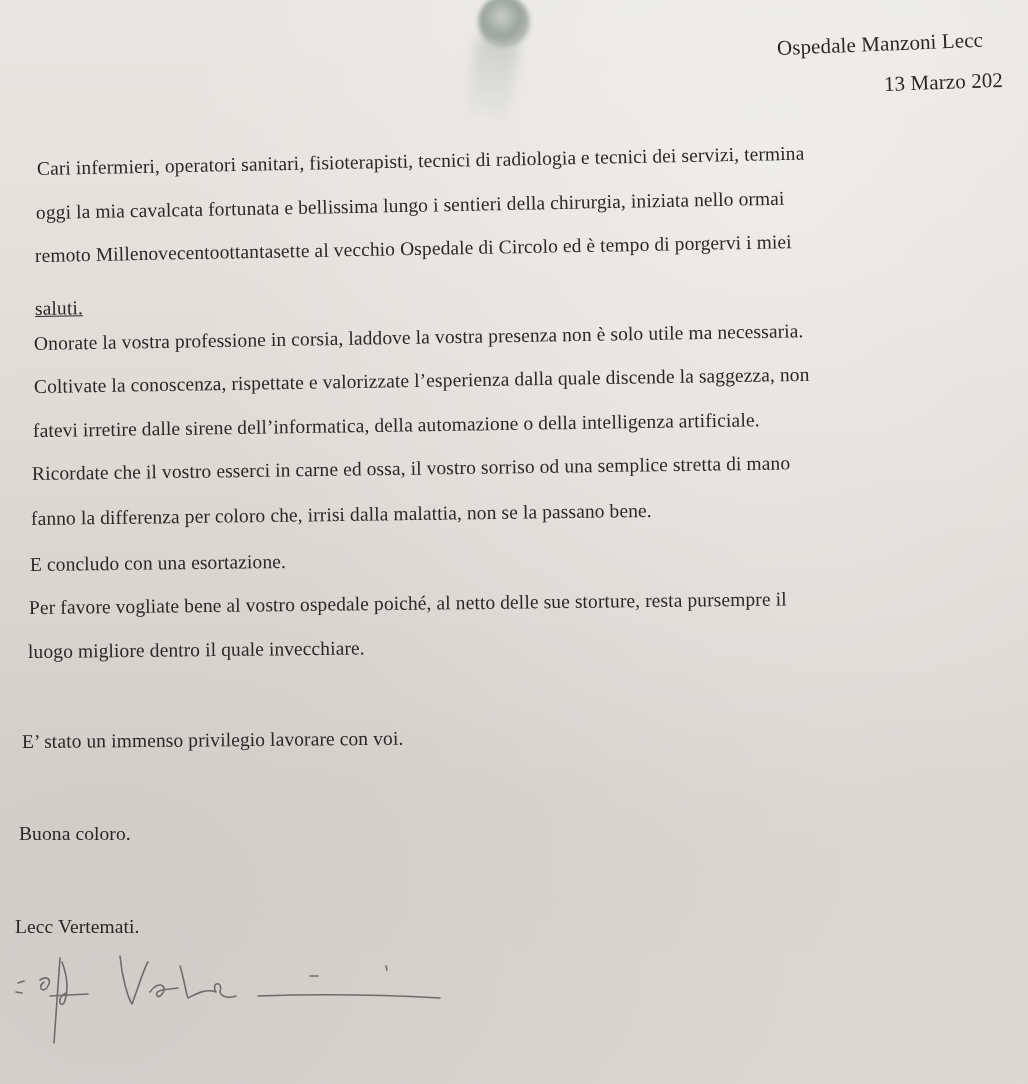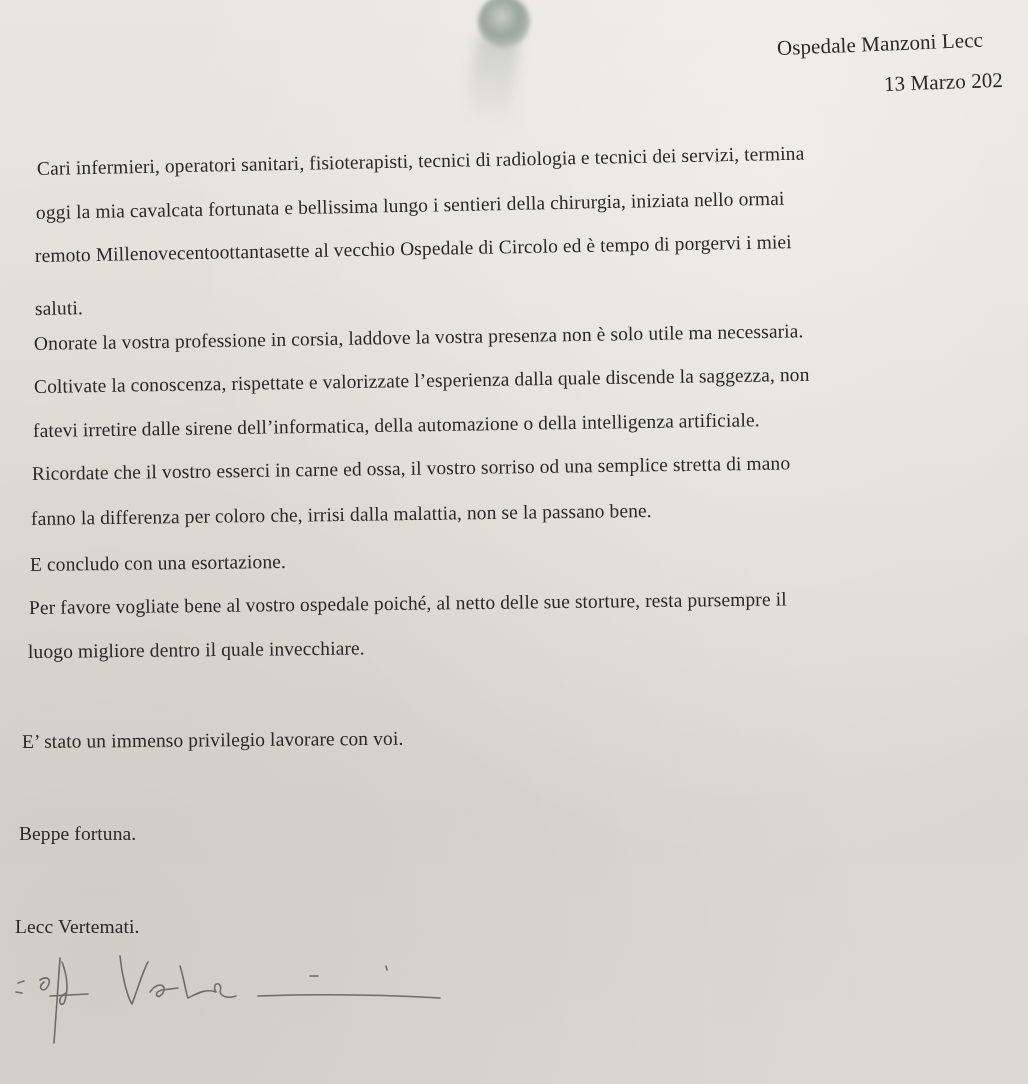--- a/index.html
+++ b/index.html
@@ -39,32 +39,32 @@
 <div class="paper-shade"></div>
 <div class="pin-shadow"></div>
 <div class="pin"></div>
 
 <div class="line header-line" style="left:777px; top:36px; transform: rotate(-2.3deg); transform-origin: left center;">Ospedale Manzoni Lecc</div>
 <div class="line header-line" style="left:884px; top:72px; transform: rotate(-2deg); transform-origin: left center;">13 Marzo 202</div>
 
 <div class="line" style="left:37px; top:158px; transform: rotate(-1.15deg); transform-origin: left center;">Cari infermieri, operatori sanitari, fisioterapisti, tecnici di radiologia e tecnici dei servizi, termina</div>
 <div class="line" style="left:36px; top:202px; transform: rotate(-1.1deg); transform-origin: left center;">oggi la mia cavalcata fortunata e bellissima lungo i sentieri della chirurgia, iniziata nello ormai</div>
 <div class="line" style="left:35px; top:245px; transform: rotate(-1.05deg); transform-origin: left center;">remoto Millenovecentoottantasette al vecchio Ospedale di Circolo ed è tempo di porgervi i miei</div>
-<div class="line" style="left:35px; top:298px; transform: rotate(-1deg); transform-origin: left center;">saluti.</div>
+<div class="line" style="left:35px; top:298px; transform: rotate(-1deg); transform-origin: left center; text-decoration: underline;">saluti.</div>
 <div class="line" style="left:34px; top:333px; transform: rotate(-0.95deg); transform-origin: left center;">Onorate la vostra professione in corsia, laddove la vostra presenza non è solo utile ma necessaria.</div>
 <div class="line" style="left:34px; top:376px; transform: rotate(-0.9deg); transform-origin: left center;">Coltivate la conoscenza, rispettate e valorizzate l’esperienza dalla quale discende la saggezza, non</div>
 <div class="line" style="left:33px; top:420px; transform: rotate(-0.85deg); transform-origin: left center;">fatevi irretire dalle sirene dell’informatica, della automazione o della intelligenza artificiale.</div>
 <div class="line" style="left:32px; top:463px; transform: rotate(-0.8deg); transform-origin: left center;">Ricordate che il vostro esserci in carne ed ossa, il vostro sorriso od una semplice stretta di mano</div>
 <div class="line" style="left:31px; top:508px; transform: rotate(-0.75deg); transform-origin: left center;">fanno la differenza per coloro che, irrisi dalla malattia, non se la passano bene.</div>
 <div class="line" style="left:30px; top:554px; transform: rotate(-0.7deg); transform-origin: left center;">E concludo con una esortazione.</div>
 <div class="line" style="left:29px; top:597px; transform: rotate(-0.65deg); transform-origin: left center;">Per favore vogliate bene al vostro ospedale poiché,  al netto delle sue storture, resta pursempre il</div>
 <div class="line" style="left:28px; top:641px; transform: rotate(-0.6deg); transform-origin: left center;">luogo migliore dentro il quale invecchiare.</div>
 
 <div class="line" style="left:22px; top:731px; transform: rotate(-0.5deg); transform-origin: left center;">E’ stato un immenso privilegio lavorare con voi.</div>
-<div class="line" style="left:19px; top:823px;">Beppe fortuna.</div>
+<div class="line" style="left:19px; top:823px;">Buona coloro.</div>
 <div class="line" style="left:15px; top:916px;">Lecc Vertemati.</div>
 
 <svg class="signature" viewBox="0 0 450 100" xmlns="http://www.w3.org/2000/svg">
   <g fill="none" stroke="#6e6c6a" stroke-width="1.6" stroke-linecap="round" stroke-linejoin="round">
     <path d="M8 35 L14 33 M6 44 L12 45"></path>
     <path d="M30 32 C36 28, 42 30, 38 38 C34 46, 26 40, 34 34"></path>
     <path d="M50 10 C48 40, 46 70, 44 95"></path>
     <path d="M52 14 C58 30, 58 45, 54 55 C50 60, 46 50, 56 45"></path>
     <path d="M40 48 L78 46"></path>
     <path d="M110 8 C112 30, 118 50, 122 56 C128 40, 134 20, 138 14"></path>

